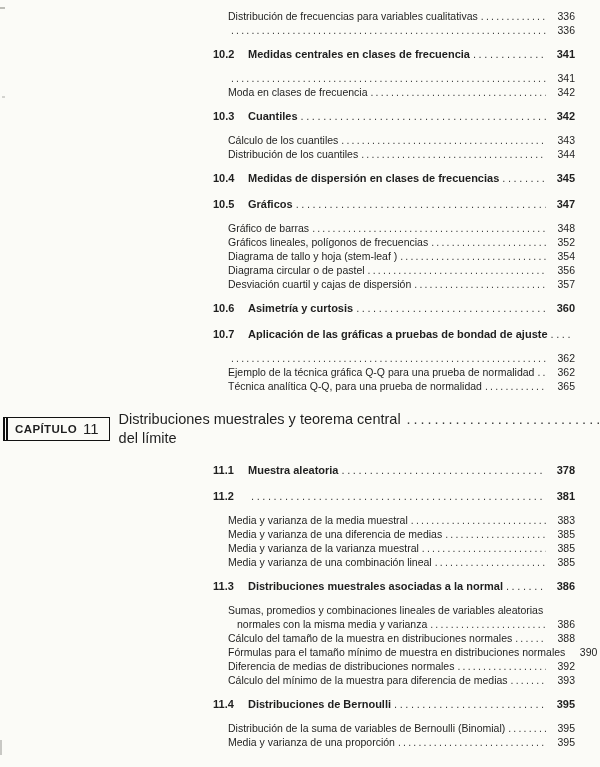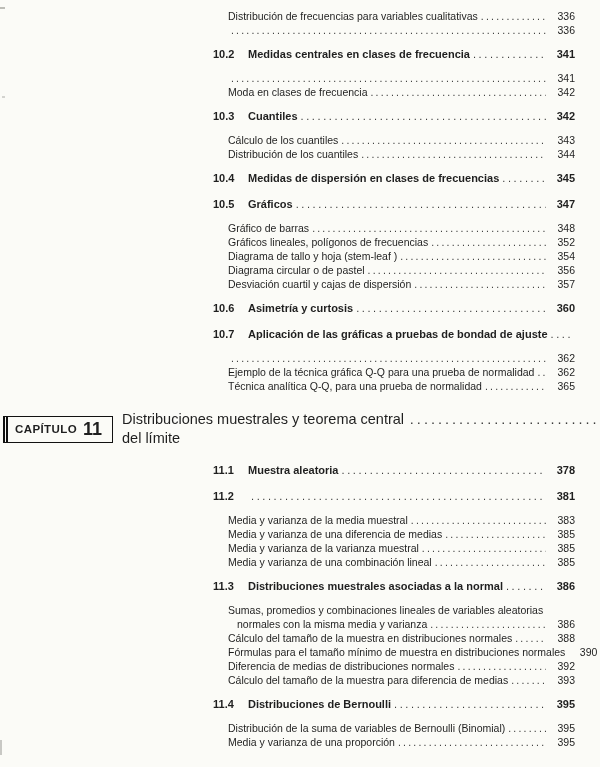--- a/index.html
+++ b/index.html
@@ -36,21 +36,21 @@
   .section .dots { letter-spacing:2.6px; font-weight:normal; }
 
   
   .chapter-row { display:flex; align-items:center; margin:17px 25px 13px 3px; }
   .chapter-box {
     flex:none; display:flex; align-items:center; gap:6px;
     border:1.6px solid #111; border-left:5px double #111;
     padding:3px 10px 4px 7px; background:transparent;
   }
   .cap-word { font-size:11.5px; font-weight:bold; letter-spacing:.4px; }
-  .cap-num  { font-size:18px;  font-weight:bold; line-height:1; }
+  .cap-num  { font-size:15px;  font-weight:normal; line-height:1; }
   .chapter-title-area {
     display:flex; align-items:baseline; flex:1 1 auto;
     margin-left:9px; font-size:14.5px; line-height:19px;
   }
   .chapter-title-area .dots { letter-spacing:3px; }
 
   
   .artifact { position:absolute; background:#8a8a84; }
   .artifact.a1 { left:0; top:7px;    width:5px;  height:2px;  opacity:.55; }
   .artifact.a2 { left:2px; top:96px; width:3px;  height:2px;  opacity:.35; }
@@ -230,21 +230,21 @@
       <span class="label">Fórmulas para el tamaño mínimo de muestra en distribuciones normales</span>
       <span class="dots">................................................................................................................................................................</span>
       <span class="pagenum">390</span>
     </div>
     <div class="row sub">
       <span class="label">Diferencia de medias de distribuciones normales</span>
       <span class="dots">................................................................................................................................................................</span>
       <span class="pagenum">392</span>
     </div>
     <div class="row sub">
-      <span class="label">Cálculo del tamaño de la muestra para diferencia de medias</span>
+      <span class="label">Cálculo del mínimo de la muestra para diferencia de medias</span>
       <span class="dots">................................................................................................................................................................</span>
       <span class="pagenum">393</span>
     </div>
     <div class="row section">
       <span class="secnum">11.4</span>
       <span class="label">Distribuciones de Bernoulli</span>
       <span class="dots">................................................................................................................................................................</span>
       <span class="pagenum">395</span>
     </div>
     <div class="row sub">

